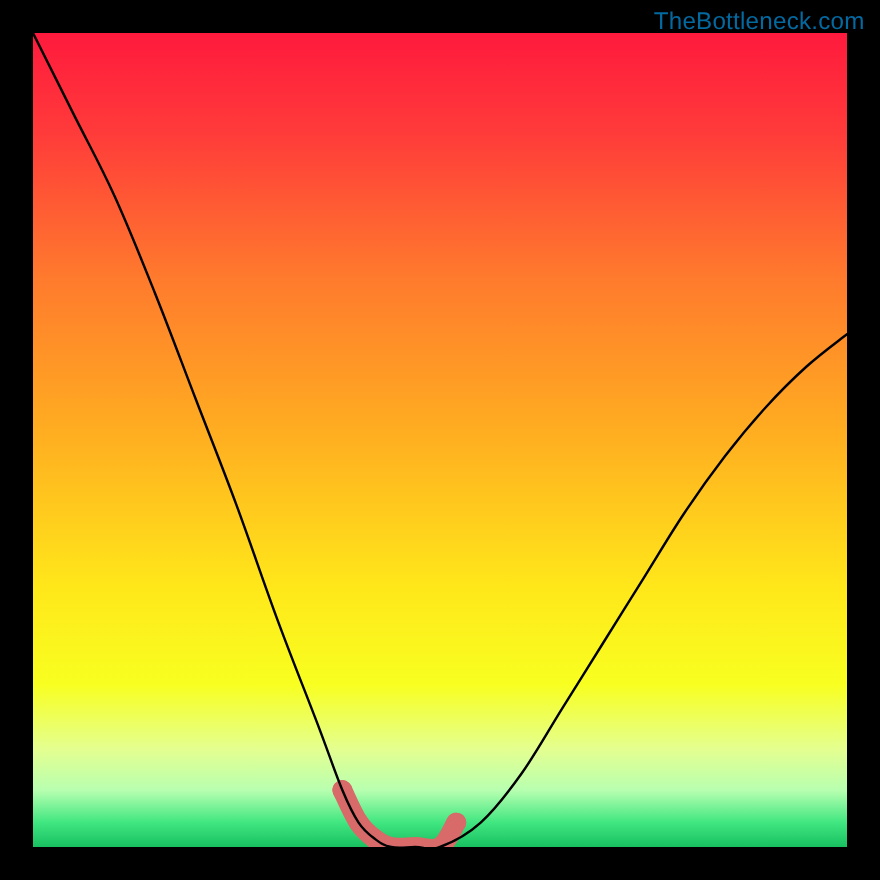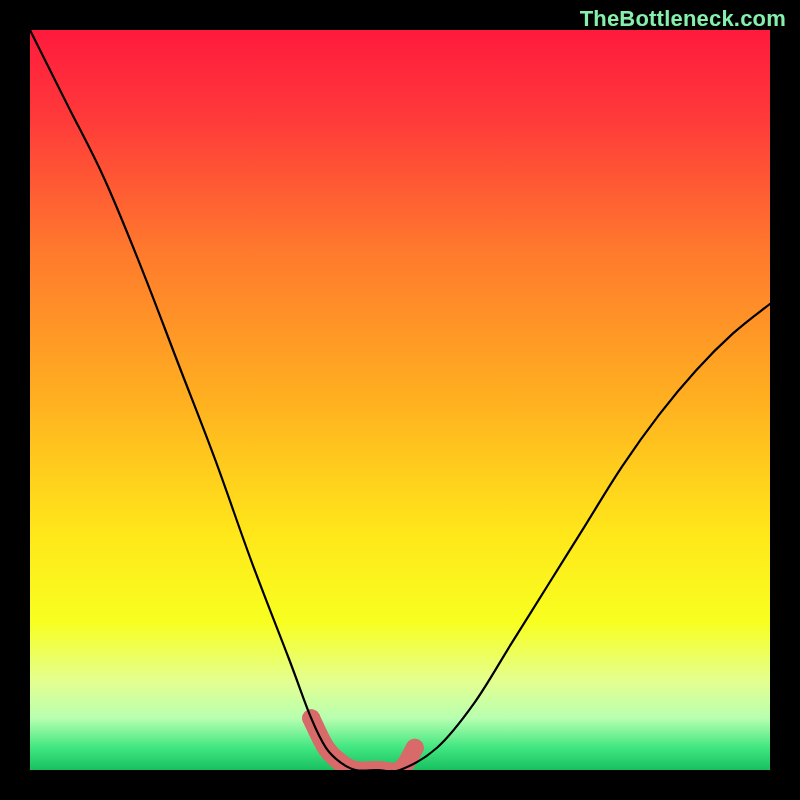--- a/index.html
+++ b/index.html
@@ -23,22 +23,22 @@
     top: 30px;
     width: 740px;
     height: 740px;
     overflow: hidden;
   }
   .watermark {
     position: absolute;
     top: 6px;
     right: 14px;
     font-size: 22px;
-    font-weight: 700;
-    color: #86efac;
+    font-weight: 400;
+    color: #0369a1;
     letter-spacing: 0.2px;
     z-index: 50;
   }
   svg { display: block; }
 </style>
 </head>
 <body>
 
 <div class="frame">
   <div class="watermark">TheBottleneck.com</div>

